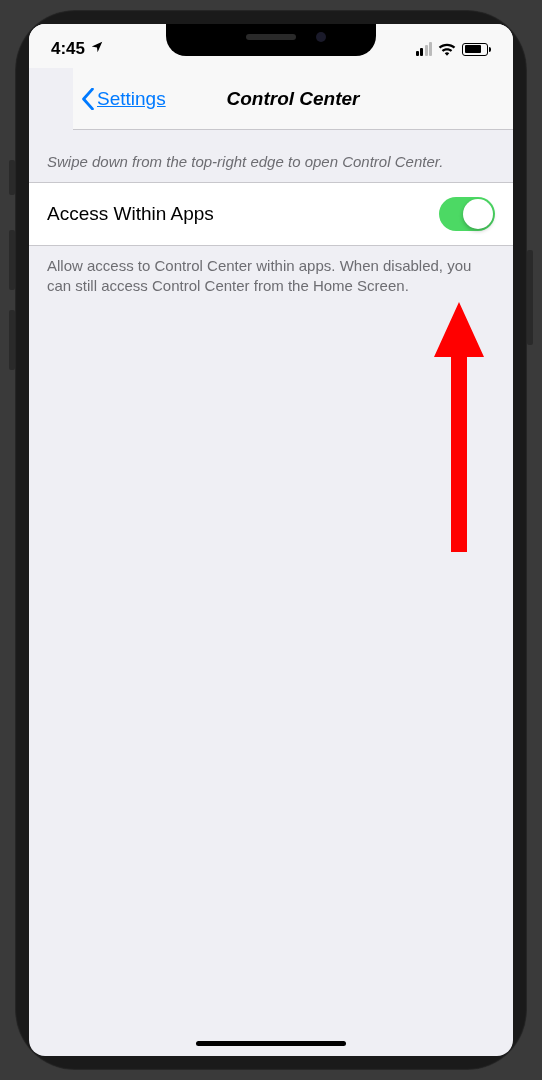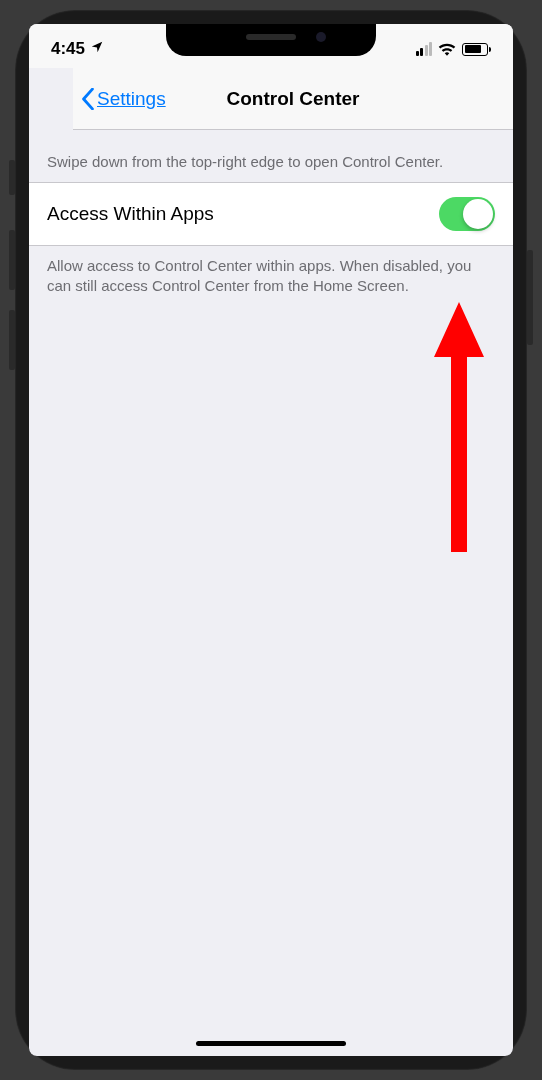--- a/index.html
+++ b/index.html
@@ -23,21 +23,21 @@
       height: 1060px;
       background: #1a1a1a;
       border-radius: 60px;
       padding: 14px;
       box-shadow: inset 0 0 2px rgba(255,255,255,0.2);
     }
     .phone-inner {
       width: 100%;
       height: 100%;
       background: #000;
-      border-radius: 8px;
+      border-radius: 16px;
       overflow: hidden;
       position: relative;
     }
     .notch {
       position: absolute;
       top: 0;
       left: 50%;
       transform: translateX(-50%);
       width: 210px;
       height: 32px;
@@ -162,29 +162,31 @@
     .back-label {
       text-decoration: underline;
     }
     .nav-title {
       position: absolute;
       left: 50%;
       transform: translateX(-50%);
       font-size: 19px;
       font-weight: 600;
       color: #000;
+      font-style: italic;
     }
     .content {
       flex: 1;
     }
     .section-header {
       padding: 22px 18px 10px 18px;
       font-size: 15px;
       color: #6d6d72;
       line-height: 1.35;
+      font-style: italic;
     }
     .section-footer {
       padding: 10px 18px 22px 18px;
       font-size: 15px;
       color: #6d6d72;
       line-height: 1.3;
     }
     .row {
       background: #fff;
       border-top: 0.5px solid #c8c7cc;

